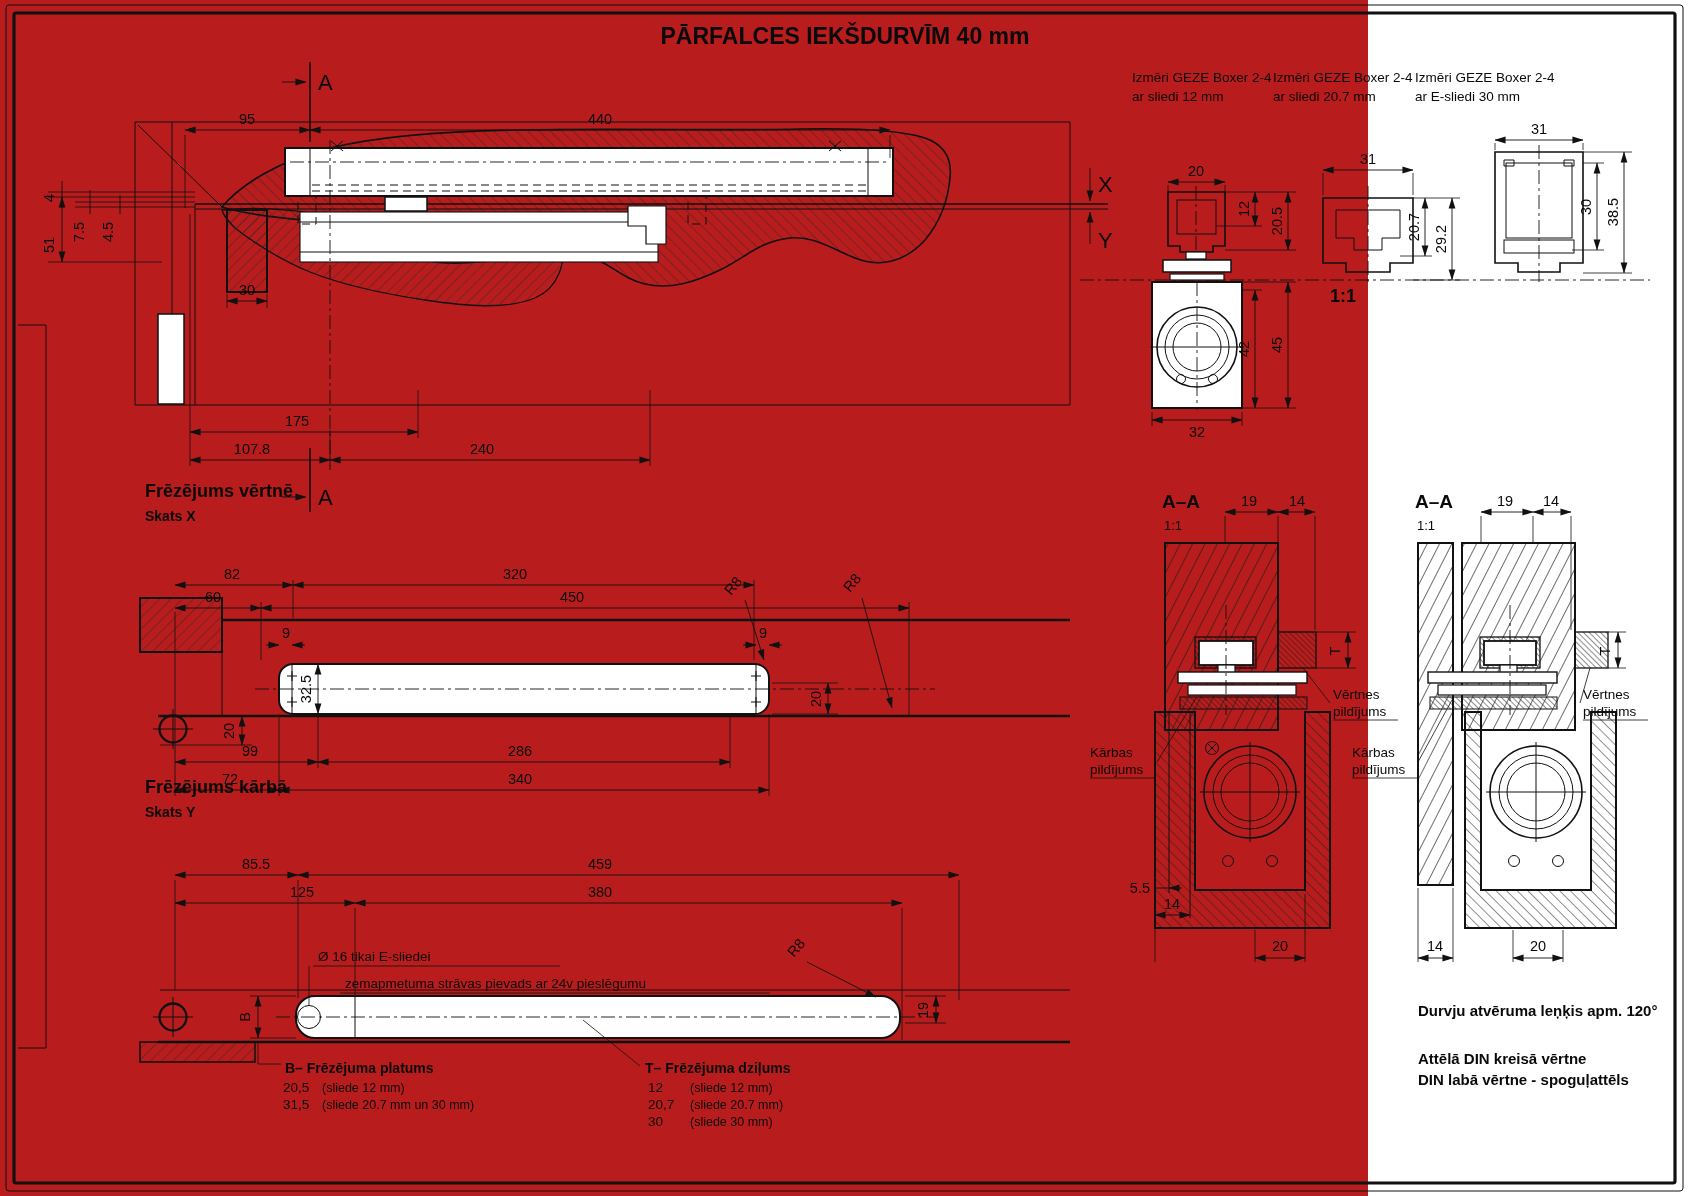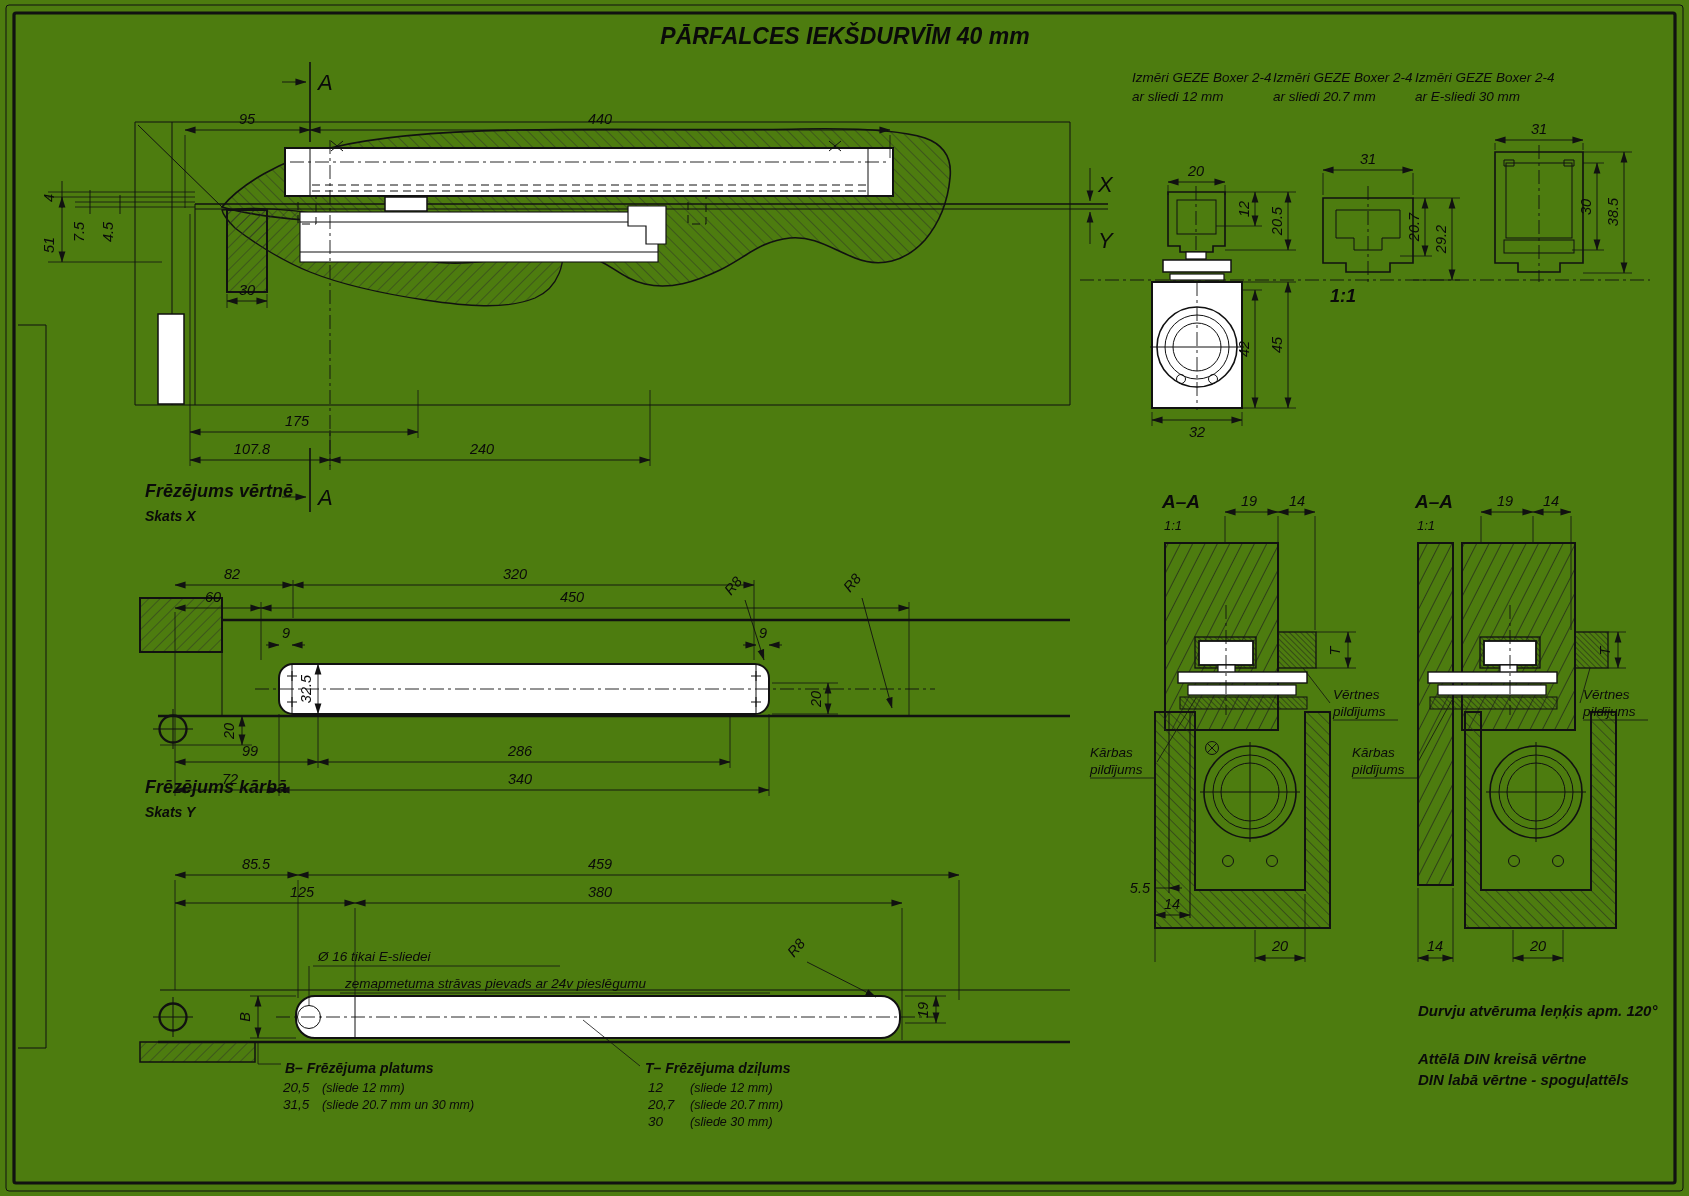--- a/index.html
+++ b/index.html
@@ -1,16 +1,16 @@
 <!DOCTYPE html>
 <html><head>
 <meta charset="utf-8">
 <style>
   html,body{margin:0;padding:0;background:#fff;}
-  .page{width:1689px;height:1196px;position:relative;background:#4d7c0f;font-style:italic;}
+  .page{width:1368px;height:1196px;position:relative;background:#b91c1c;}
   svg{display:block;}
   text{font-family:"Liberation Sans","DejaVu Sans",sans-serif;fill:#0a0a0a;}
   .d{font-size:14.5px;}
   .dm{font-size:13px;}
   .t1{font-size:23px;font-weight:bold;}
   .t2{font-size:18px;font-weight:bold;}
   .t3{font-size:14px;font-weight:bold;}
   .lb{font-size:13.5px;}
   .lbs{font-size:12.5px;}
   .n{font-size:15px;font-weight:600;}

